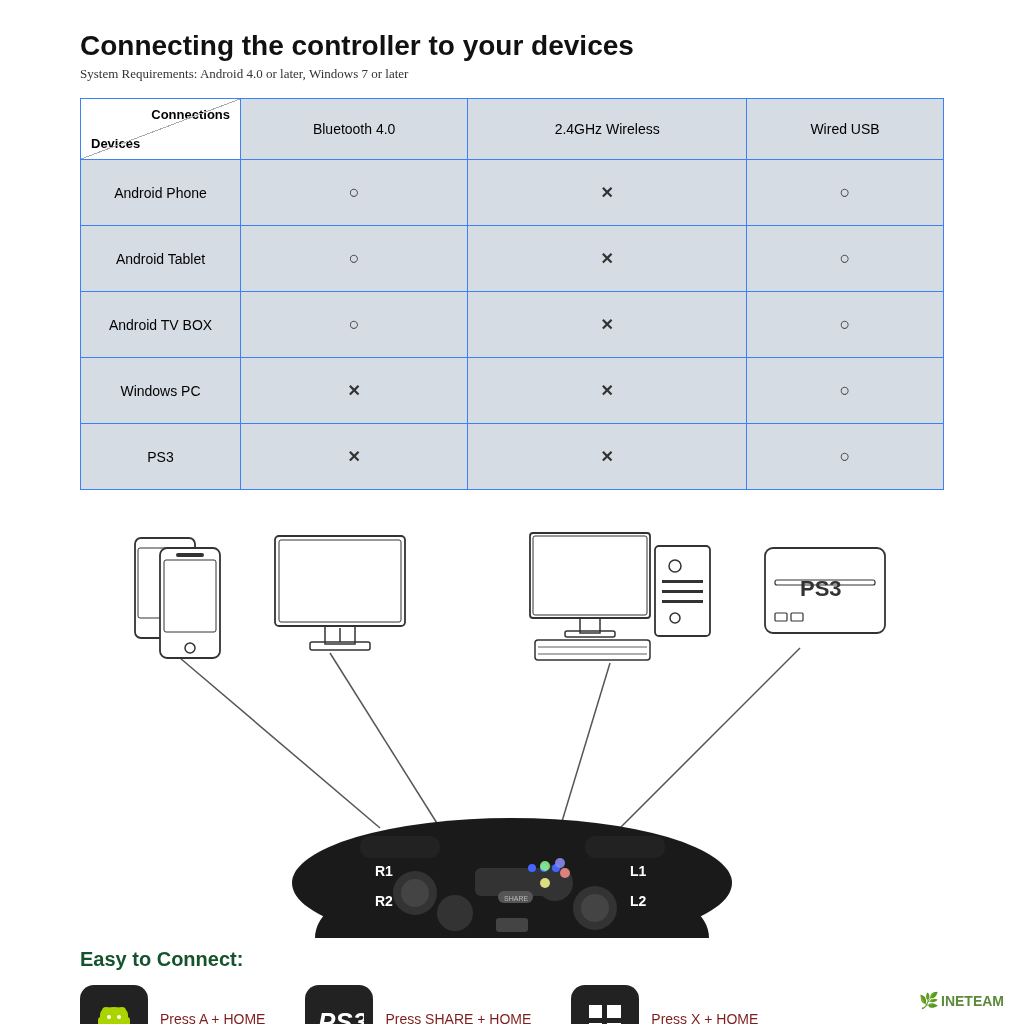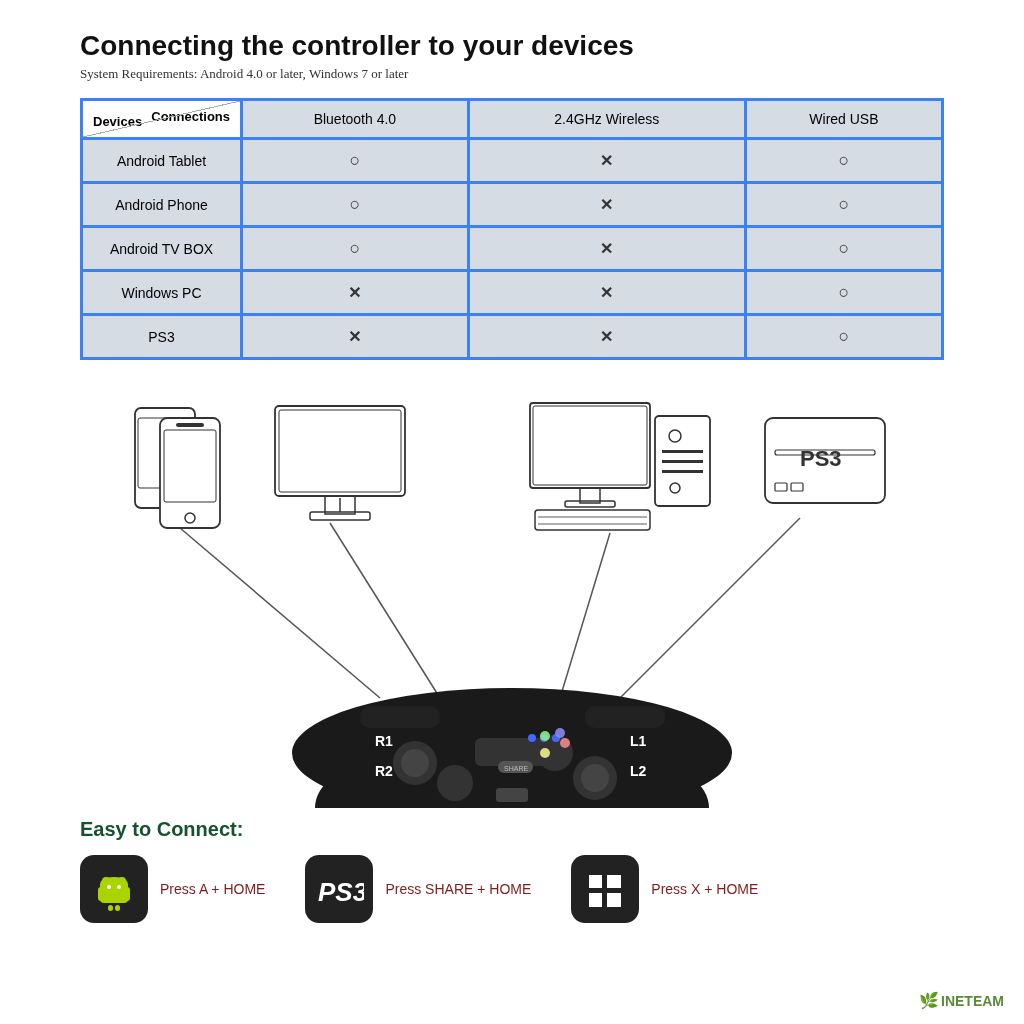--- a/index.html
+++ b/index.html
@@ -34,23 +34,23 @@
     }
 
     
     .compat-table {
       width: 100%;
       border-collapse: collapse;
       margin-bottom: 28px;
       font-size: 14px;
     }
     .compat-table th, .compat-table td {
-      border: 3px solid #3b82f6;
+      border: 1px solid #3b82f6;
       text-align: center;
-      padding: 10px 8px;
+      padding: 22px 8px;
     }
     .compat-table .header-cell {
       background: #d6dce4;
       font-weight: normal;
     }
     .compat-table .device-col {
       text-align: center;
       background: #d6dce4;
       width: 160px;
     }
@@ -155,27 +155,27 @@
           <span class="connections-label">Connections</span>
           <span class="devices-label">Devices</span>
         </th>
         <th class="header-cell">Bluetooth 4.0</th>
         <th class="header-cell">2.4GHz Wireless</th>
         <th class="header-cell">Wired USB</th>
       </tr>
     </thead>
     <tbody id="table-body">
     <tr class="row-device">
+          <td class="device-col">Android Phone</td>
+          <td><span class="circle-sym">○</span></td>
+          <td><span class="cross-sym">✕</span></td>
+          <td><span class="circle-sym">○</span></td>
+        </tr>
+        <tr class="row-device">
           <td class="device-col">Android Tablet</td>
-          <td><span class="circle-sym">○</span></td>
-          <td><span class="cross-sym">✕</span></td>
-          <td><span class="circle-sym">○</span></td>
-        </tr>
-        <tr class="row-device">
-          <td class="device-col">Android Phone</td>
           <td><span class="circle-sym">○</span></td>
           <td><span class="cross-sym">✕</span></td>
           <td><span class="circle-sym">○</span></td>
         </tr>
         <tr class="row-device">
           <td class="device-col">Android TV BOX</td>
           <td><span class="circle-sym">○</span></td>
           <td><span class="cross-sym">✕</span></td>
           <td><span class="circle-sym">○</span></td>
         </tr>

